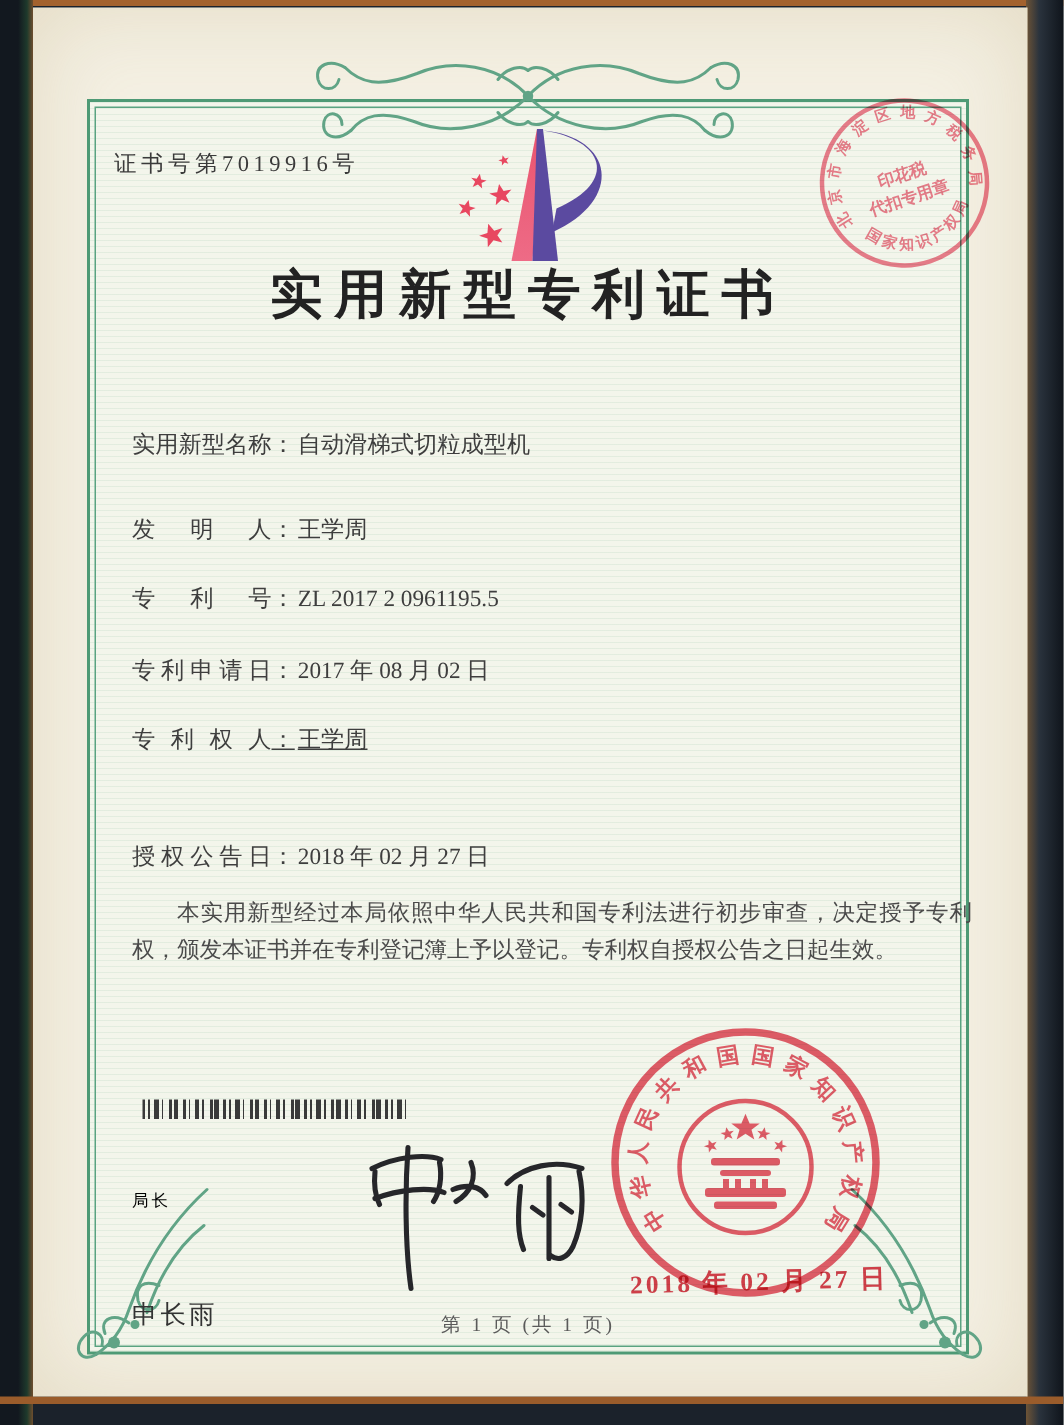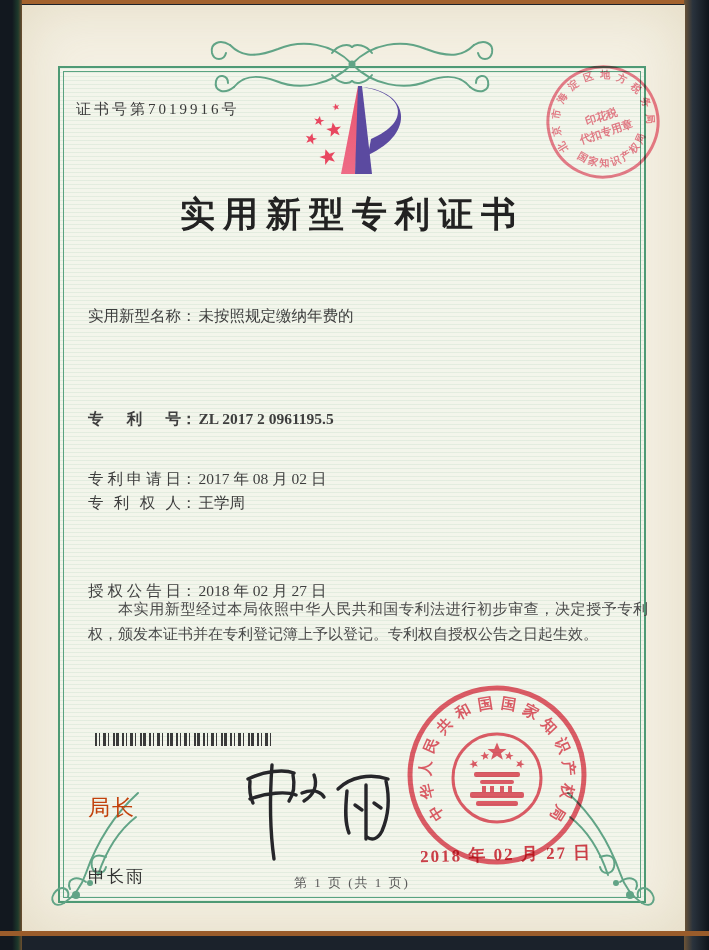--- a/index.html
+++ b/index.html
@@ -34,44 +34,44 @@
     content:""; position:absolute; inset:3px; border:1px solid #5aa381; pointer-events:none;
   }
   .ornament { position:absolute; }
   .ornament svg { display:block; }
   .orn-stroke { fill:none; stroke:#61a486; stroke-width:2; stroke-linecap:round; }
   .orn-fill   { fill:#61a486; }
   
   .cert-no { position:absolute; left:54px; top:95px; font-size:15px; letter-spacing:3px; color:#3a3a3a; }
   .logo { position:absolute; left:273px; top:68px; }
   .title {
-    position:absolute; left:36px; top:186px; width:588px; text-align:center;
+    position:absolute; left:36px; top:168px; width:588px; text-align:center;
     font-size:35px; font-weight:700; letter-spacing:8px; color:#222;
   }
   .field { position:absolute; left:66px; font-size:15.5px; color:#3e3e3e; white-space:nowrap; }
-  .field .lbl { display:inline-block; width:6em; text-align:justify; text-align-last:justify;margin-top:20px; }
+  .field .lbl { display:inline-block; width:6em; text-align:justify; text-align-last:justify; }
   .field .val { margin-left:2px; }
-  .f0 { top:281px; } .f1 { top:338px; } .f2 { top:384px;font-weight:bold; }
-  .f3 { top:444px; } .f4 { top:468px; } .f5 { top:556px; }
+  .f0 { top:281px; } .f1 { top:338px; } .f2 { top:384px; }
+  .f3 { top:432px; } .f4 { top:478px;text-decoration:underline; } .f5 { top:556px; }
   .body-text {
     position:absolute; left:66px; top:556px; width:560px;
     font-size:15px; line-height:24.5px; color:#4a4a4a; text-align:justify;
   }
   .body-text p { text-indent:2em;margin-top:36px; }
   .barcode {
     position:absolute; left:73px; top:728px; width:176px; height:13px;
     background:repeating-linear-gradient(90deg,
       #3a3a3a 0 2px, transparent 2px 4px,
       #3a3a3a 4px 5px, transparent 5px 8px,
       #3a3a3a 8px 11px, transparent 11px 13px,
       #3a3a3a 13px 14px, transparent 14px 18px,
       #3a3a3a 18px 20px, transparent 20px 21px,
       #3a3a3a 21px 24px, transparent 24px 27px);
   }
-  .signer-title { position:absolute; left:66px; top:788px; font-size:22px; color:#c2410c; letter-spacing:2px; }
+  .signer-title { position:absolute; left:66px; top:788px; font-size:11px; color:#000000; letter-spacing:2px; }
   .signer-name  { position:absolute; left:66px; top:816px; font-size:17px; color:#333; letter-spacing:2px;margin-top:44px; }
   .signature { position:absolute; left:168px; top:748px; }
   .sig-stroke { fill:none; stroke:#26262a; stroke-width:3.4; stroke-linecap:round; stroke-linejoin:round; }
   
   .main-seal { position:absolute; left:380px; top:675px; width:190px; height:190px;
                opacity:.88; mix-blend-mode:multiply; }
   .main-seal text { font-family:"Liberation Serif",serif; font-weight:700; }
   .seal-date {
     position:absolute; left:398px; top:838px; font-size:17px; font-weight:700;
     color:#d8414e; letter-spacing:2px; transform:rotate(-1.5deg); mix-blend-mode:multiply;
@@ -161,21 +161,24 @@
       <use href="#star" transform="translate(24,48) scale(0.52) rotate(10)" fill="#e84760"></use>
       <use href="#star" transform="translate(39,57) scale(0.75) rotate(-10)" fill="#e84760"></use>
       <use href="#star" transform="translate(16,66) scale(0.58) rotate(14)" fill="#e84760"></use>
       <use href="#star" transform="translate(33,84) scale(0.82) rotate(-18)" fill="#e84760"></use>
     </svg>
   </div>
 
   <div class="title">实用新型专利证书</div>
 
   <div class="field f0">
-    <span class="lbl">实用新型名称</span><span>：</span><span class="val">未按照规定缴纳年费的</span>
+    <span class="lbl">实用新型名称</span><span>：</span><span class="val">自动滑梯式切粒成型机</span>
+  </div>
+  <div class="field f1">
+    <span class="lbl">发明人</span><span>：</span><span class="val">王学周</span>
   </div>
   <div class="field f2">
     <span class="lbl">专利号</span><span>：</span><span class="val">ZL 2017 2 0961195.5</span>
   </div>
   <div class="field f3">
     <span class="lbl">专利申请日</span><span>：</span><span class="val">2017 年 08 月 02 日</span>
   </div>
   <div class="field f4">
     <span class="lbl">专利权人</span><span>：</span><span class="val">王学周</span>
   </div>

